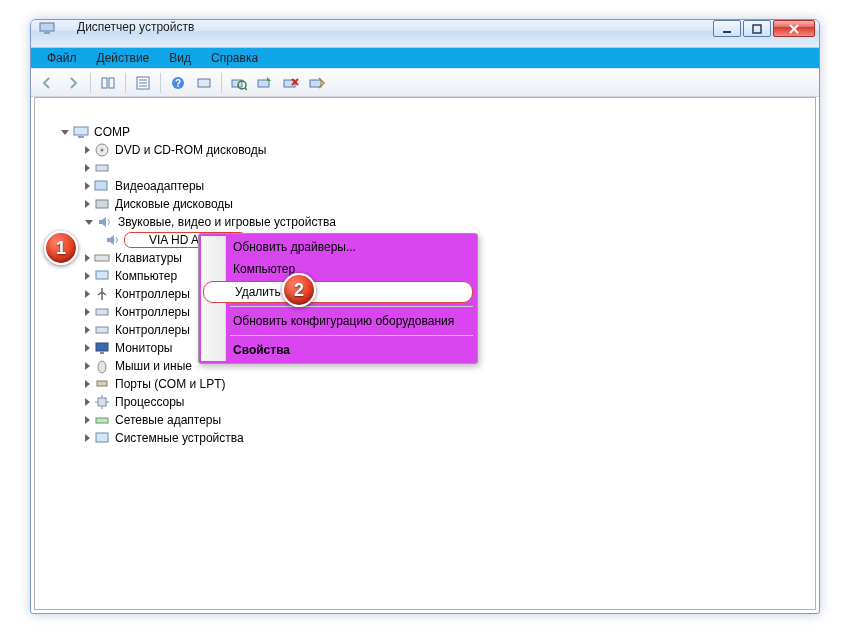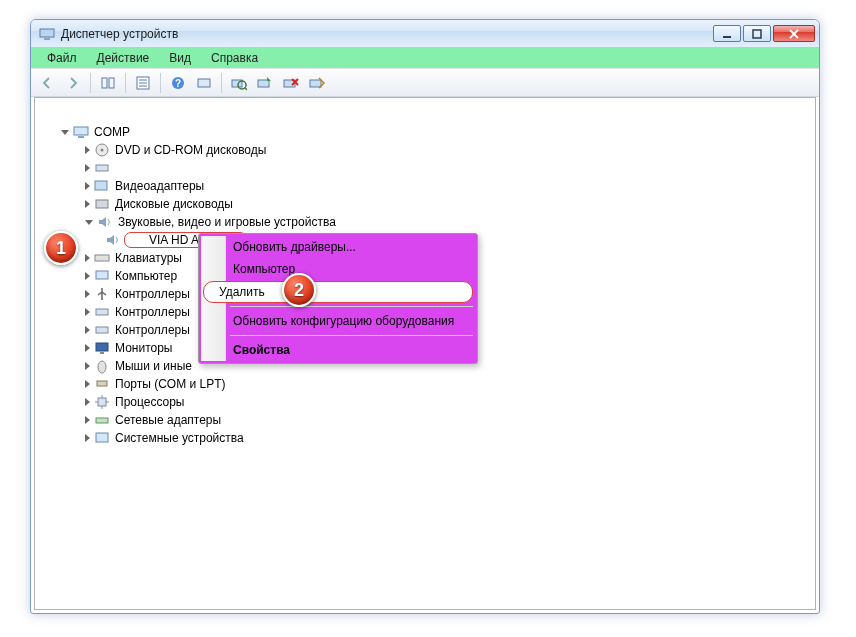--- a/index.html
+++ b/index.html
@@ -8,33 +8,33 @@
   .window {
     position: absolute; left: 30px; top: 19px; width: 790px; height: 595px;
     background: #fff; border: 1px solid #7a9bcc; border-radius: 6px 6px 3px 3px;
     box-shadow: 0 0 12px rgba(80,110,160,0.35);
     display: flex; flex-direction: column;
   }
   .titlebar {
     height: 28px;
     background: linear-gradient(#eaf3fc,#d8e8f8 40%,#c8ddf3 41%,#e3effb);
     border-bottom: 1px solid #b5cbe5; border-radius: 5px 5px 0 0;
-    display: flex; align-items: center; padding: 0 4px 0 8px;
+    display: flex; padding: 0 4px 0 8px; gap: 16px;
   }
   .titlebar .ticon { width:16px; height:16px; margin-right:6px; display:flex; }
   .titlebar .title { font-size: 12px; color:#1a1a1a; flex:1; }
   .wbtns { display:flex; gap:0; }
   .wbtn { width:28px; height:17px; border:1px solid #5b7ca8; border-radius:2px;
           background:linear-gradient(#f2f8ff,#cfe2f6); display:flex; align-items:center; justify-content:center;
           margin-left:2px; font-size:10px; color:#2b3a55; }
   .wbtn.close { background:linear-gradient(#f3b5b2,#e86e64 40%,#d93a2c 41%,#f08b84);
                 border-color:#a82f25; color:#fff; width:42px; }
   .wbtn svg { width:10px; height:10px; }
 
-  .menubar { height:21px; background:#86efac; border-bottom:1px solid #e3e3e3;
+  .menubar { height:21px; background:#0ea5e9; border-bottom:1px solid #e3e3e3;
              display:flex; align-items:center; padding:0 6px; font-size:12px; color:#222; }
   .menubar span { padding:2px 10px; border-radius:2px; }
 
   .toolbar { height:28px; background:linear-gradient(#fdfdfd,#eaeef5);
              border-bottom:1px solid #cfd7e2; display:flex; align-items:center; padding:0 4px; gap:2px; }
   .tbtn { width:24px; height:22px; display:flex; align-items:center; justify-content:center; border:1px solid transparent; border-radius:2px; }
   .tsep { width:1px; height:20px; background:#c8d0db; margin:0 3px; }
 
   .client { flex:1; border:1px solid #b2b2b2; margin:0 3px 3px 3px; background:#fff; overflow:hidden; position:relative; }
   .tree { padding:6px 4px 6px 10px; font-size:12px; color:#000;margin-top:19px; }
@@ -51,21 +51,21 @@
 
   .ctxmenu {
     position:absolute; left:198px; top:233px; width:280px;
     background:#d946ef; border:1px solid #9a9a9a; border-radius:3px;
     box-shadow:2px 3px 6px rgba(0,0,0,0.25);
     padding:2px; font-size:12px;
   }
   .ctxmenu .strip { position:absolute; left:2px; top:2px; bottom:2px; width:25px;
                     background:linear-gradient(to right,#f7f7f7,#ebebeb); border-right:1px solid #ddd; }
   .mitem { position:relative; padding:4px 10px 4px 32px; }
-  .mitem.hl { border:1px solid #e04040; border-radius:10px; background:#fff; margin:1px 2px; padding:3px 9px 3px 15px; }
+  .mitem.hl { border:1px solid #e04040; border-radius:10px; background:#fff; margin:1px 2px; padding:3px 9px 3px 31px; }
   .msep { height:1px; background:#d0d0d0; margin:3px 2px 3px 29px; }
 
   .badge {
     position:absolute; width:34px; height:34px; border-radius:50%;
     background:radial-gradient(circle at 35% 30%, #ff8368, #e23b1f 60%, #a81f0c);
     border:2px solid #fff; box-shadow:0 1px 4px rgba(0,0,0,0.5), inset 0 -3px 5px rgba(0,0,0,.3);
     color:#fff; font-weight:bold; font-size:18px; display:flex; align-items:center; justify-content:center;
     text-shadow:0 1px 2px rgba(0,0,0,.6);
   }
 

